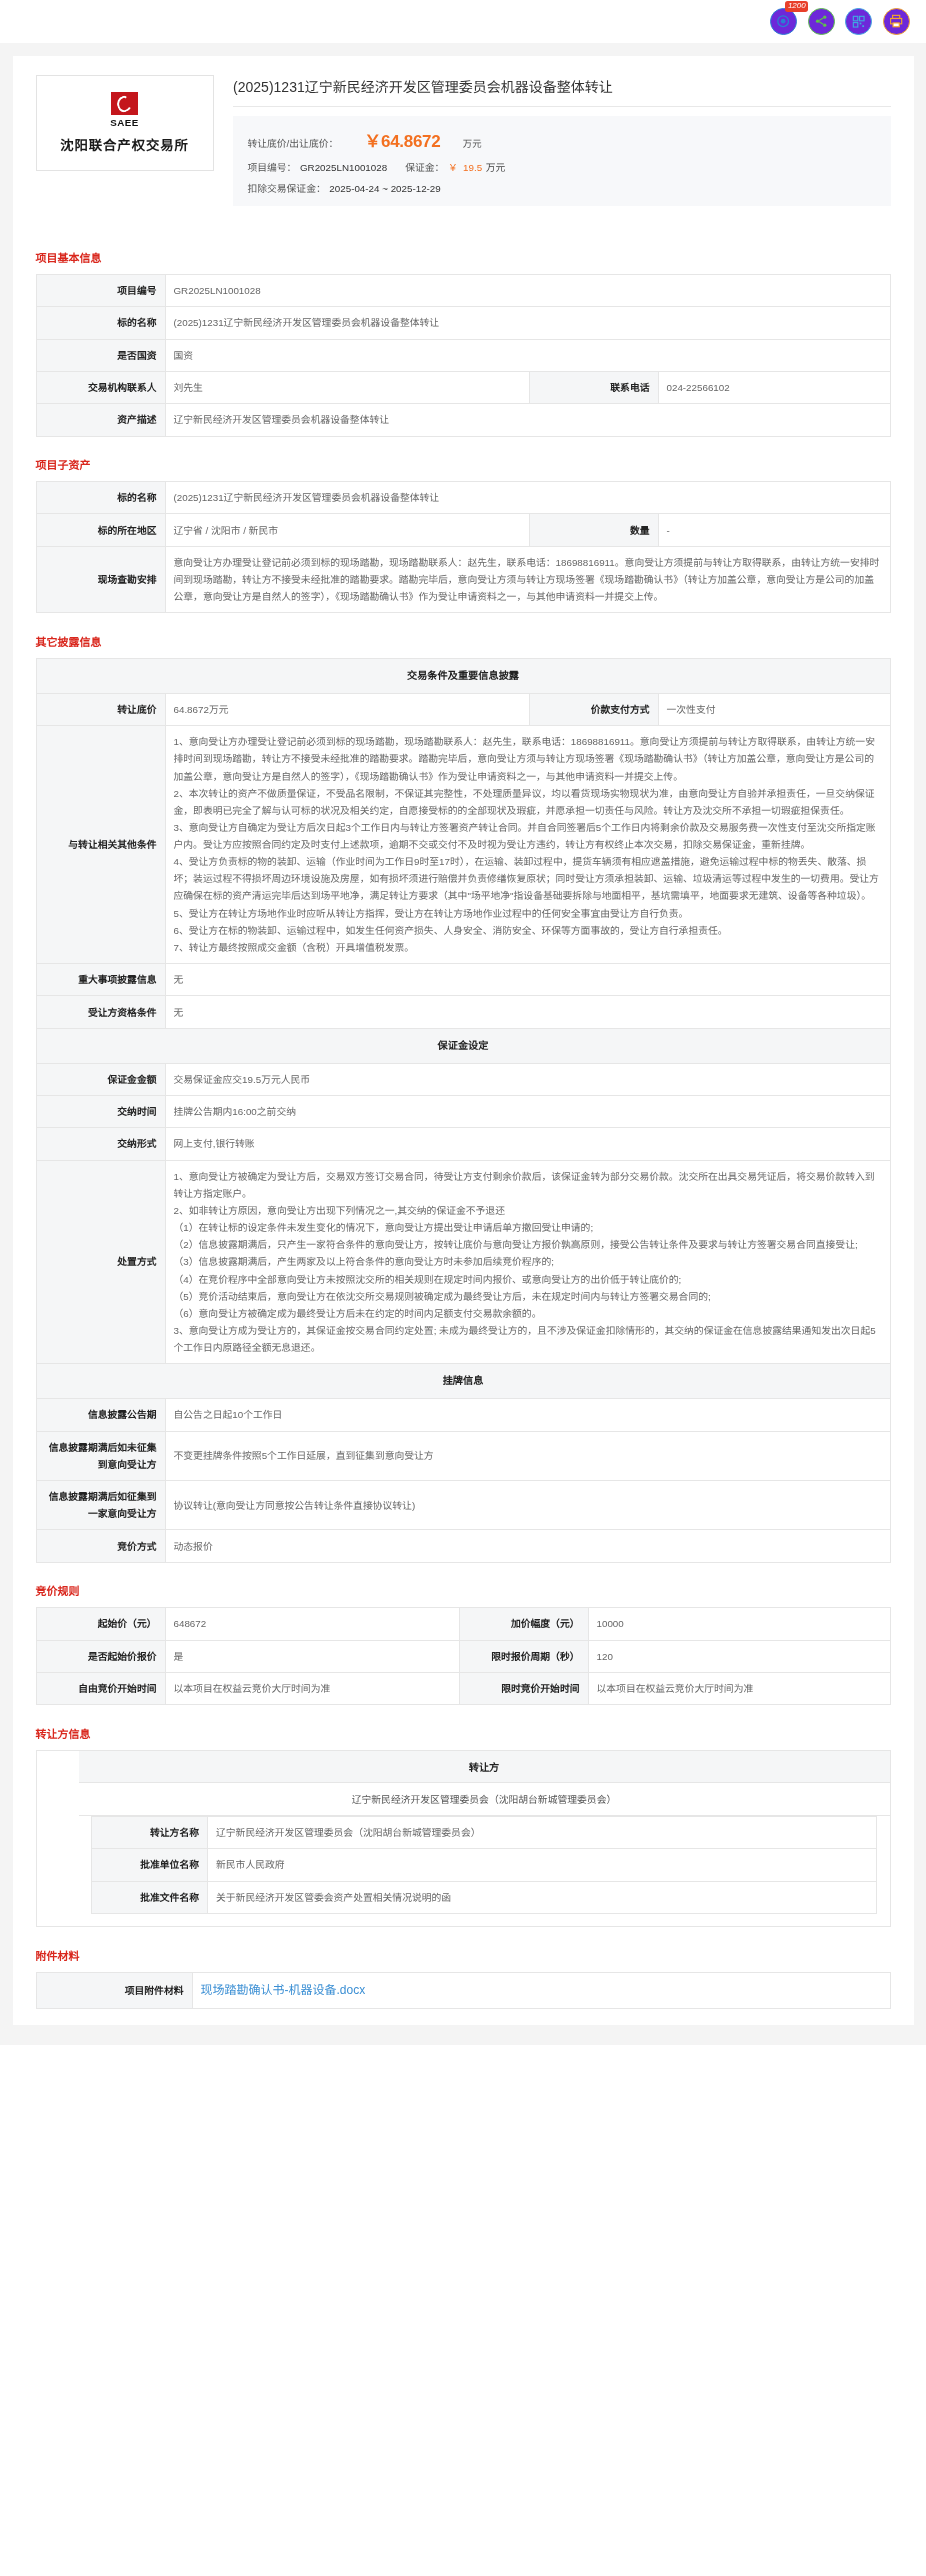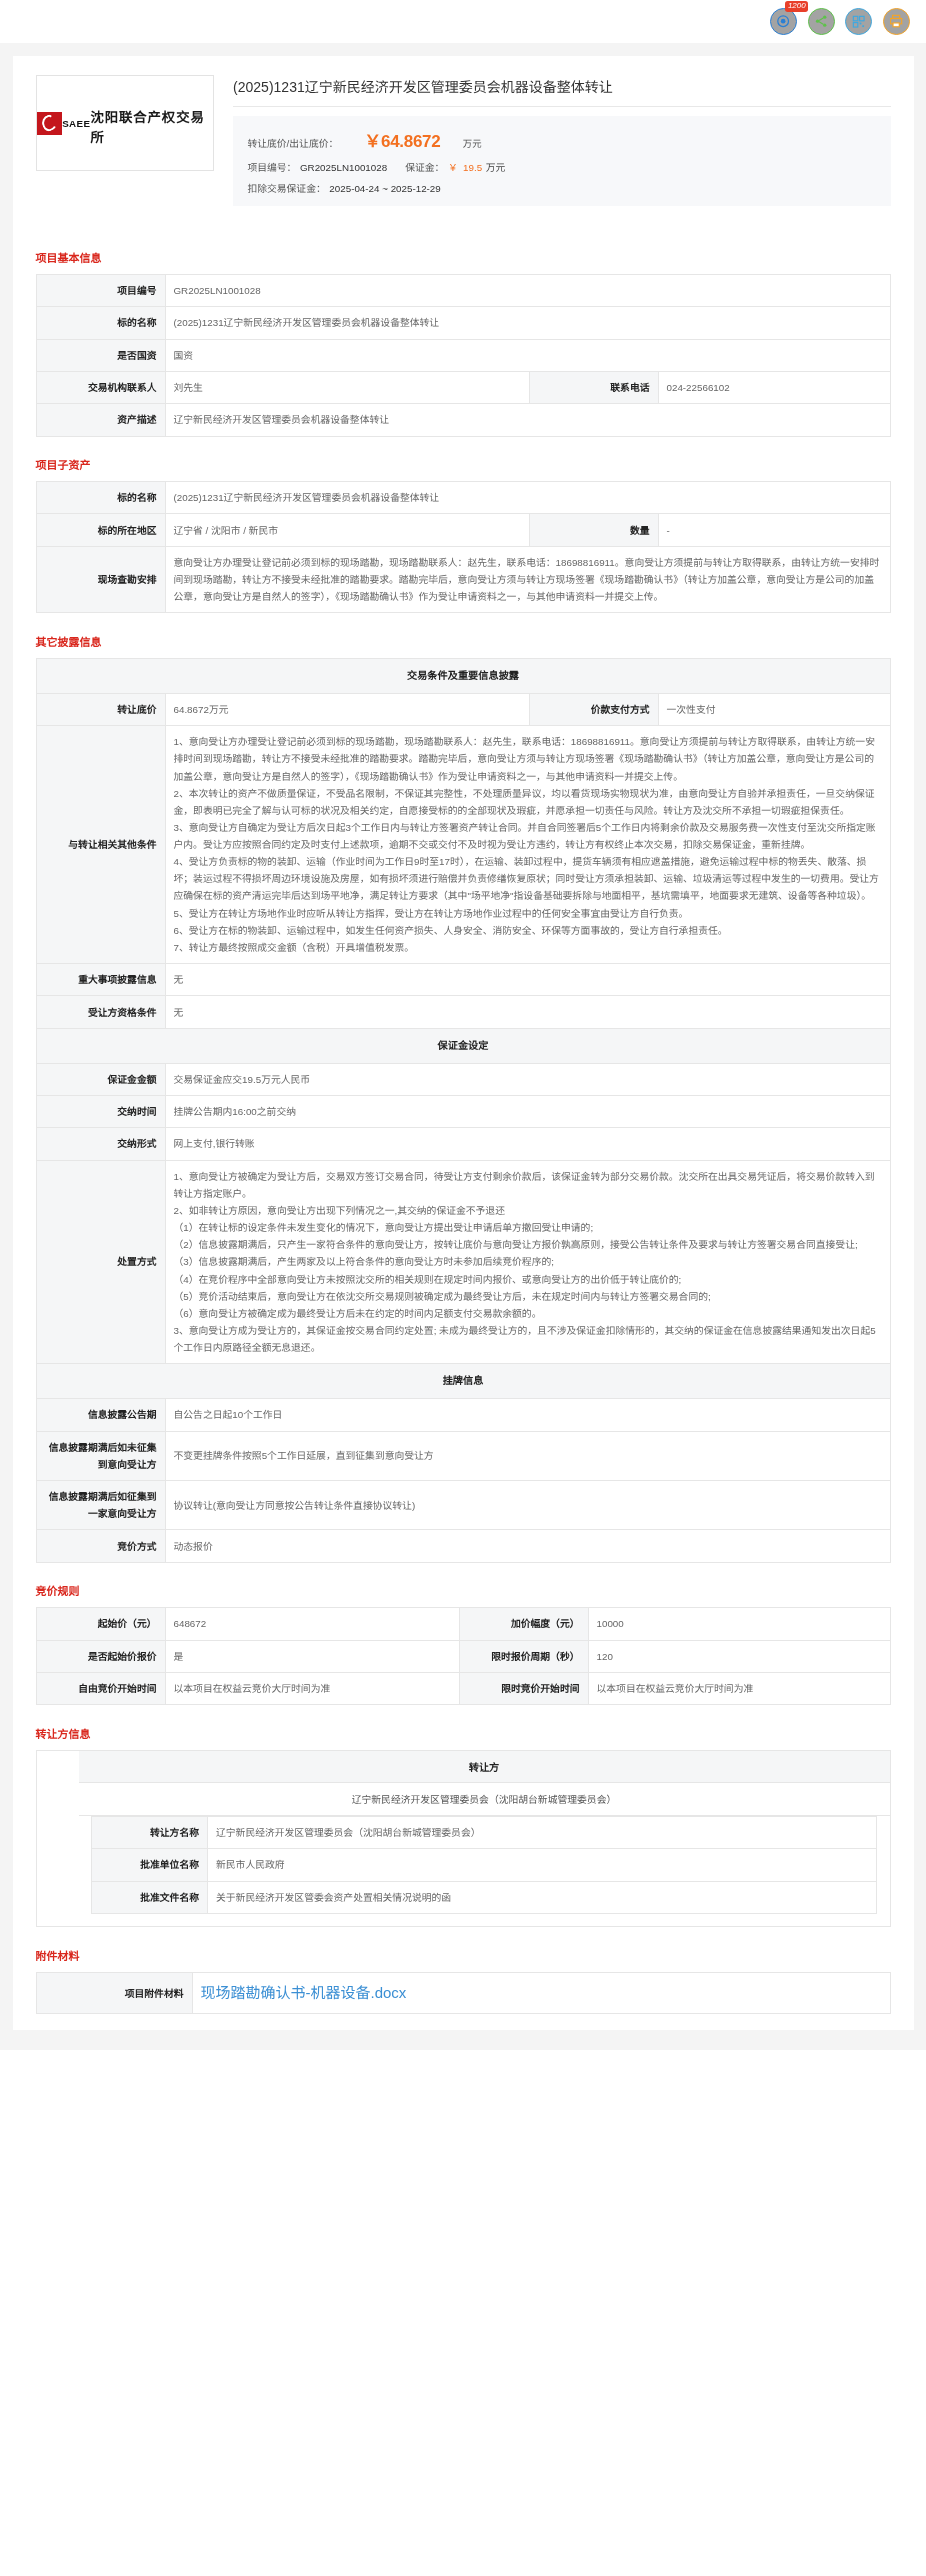--- a/index.html
+++ b/index.html
@@ -20,21 +20,21 @@
     align-items: center;
     padding-right: 16px;
     gap: 10.7px;
     background: #ffffff;
   }
   .icon-btn {
     width: 27px; height: 27px;
     border-radius: 50%;
     display: flex; align-items: center; justify-content: center;
     position: relative;
-    background: #a3a3a3;
+    background: #6d28d9;
     cursor: pointer;
     font-style: italic;
   }
   .icon-btn.eye   { border: 1.8px solid #2a7fd4; color: #2a7fd4; }
   .icon-btn.share { border: 1.8px solid #5ec24a; color: #5ec24a; }
   .icon-btn.qr    { border: 1.8px solid #3fa8e0; color: #3fa8e0; }
   .icon-btn.print { border: 1.8px solid #f3a429; color: #f3a429; }
   .icon-btn svg { display:block; }
   .view-badge {
     position: absolute;
@@ -64,20 +64,21 @@
     display: flex;
     padding: 19.6px 23px 23px 23px;
     gap: 19.6px;
   }
   .logo-box {
     width: 178px;
     height: 96px;
     border: 0.9px solid #e3e3e3;
     background: #fff;
     display: flex;
+    flex-direction: column;
     align-items: center;
     justify-content: center;
     flex-shrink: 0;
   }
   .logo-mark {
     width: 27px; height: 23px;
     background: #c4161c;
     position: relative;
     display: flex; align-items: center; justify-content: center;
   }
@@ -184,21 +185,21 @@
     line-height: 1.9;
     padding: 9px 10.7px;
     text-align: justify;
     white-space: pre-line;
   }
 
   .file-link {
     color: #3b8fd4;
     text-decoration: none;
     cursor: pointer;
-    font-size: 15px;
+    font-size: 12px;
   }
 
   .inner-wrap { padding: 0 12.5px 12.5px 12.5px; }
   .outer-box { border: 0.9px solid #e6e6e6; padding-left: 42px; }
   .outer-box .band-row {
     background: #f5f6f7;
     text-align: center;
     font-weight: bold;
     font-size: 10.2px;
     padding: 8px;

